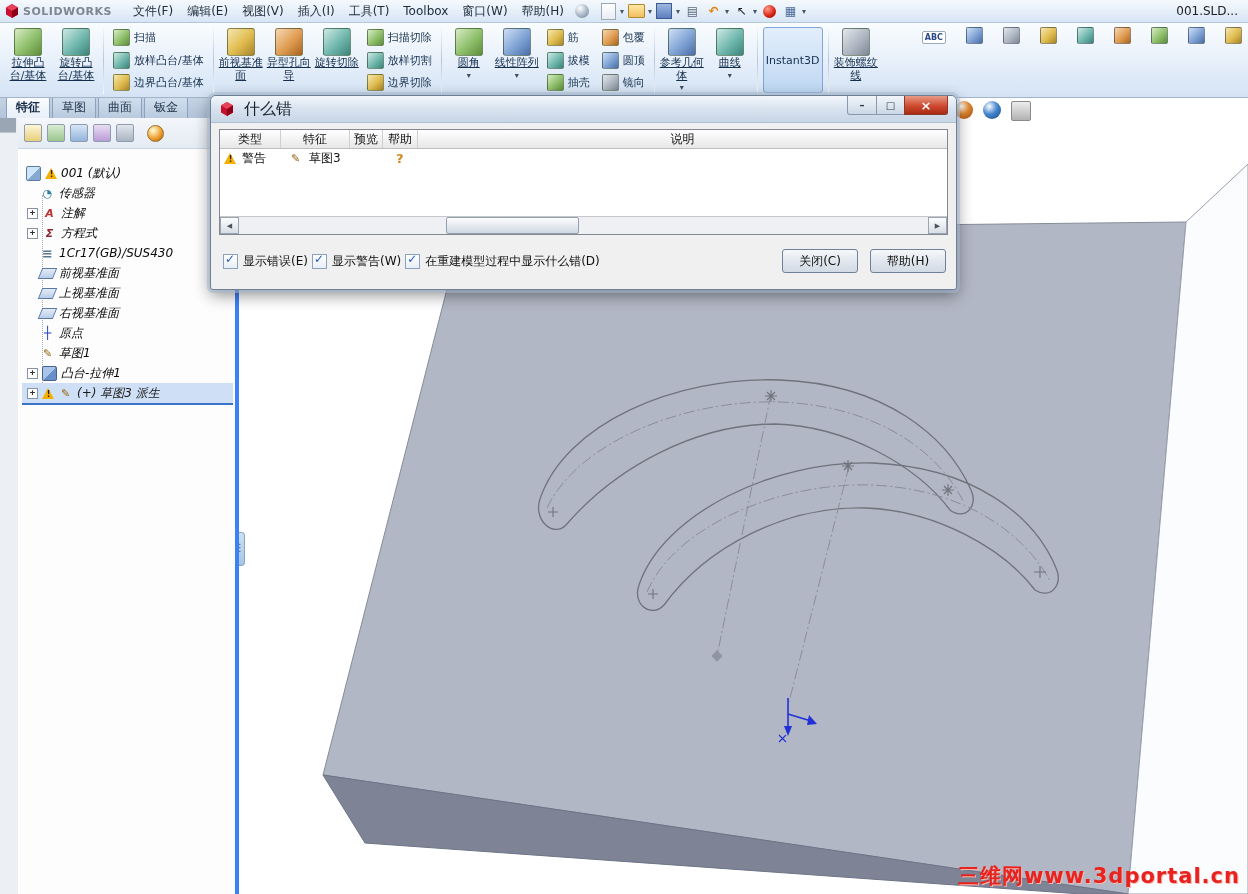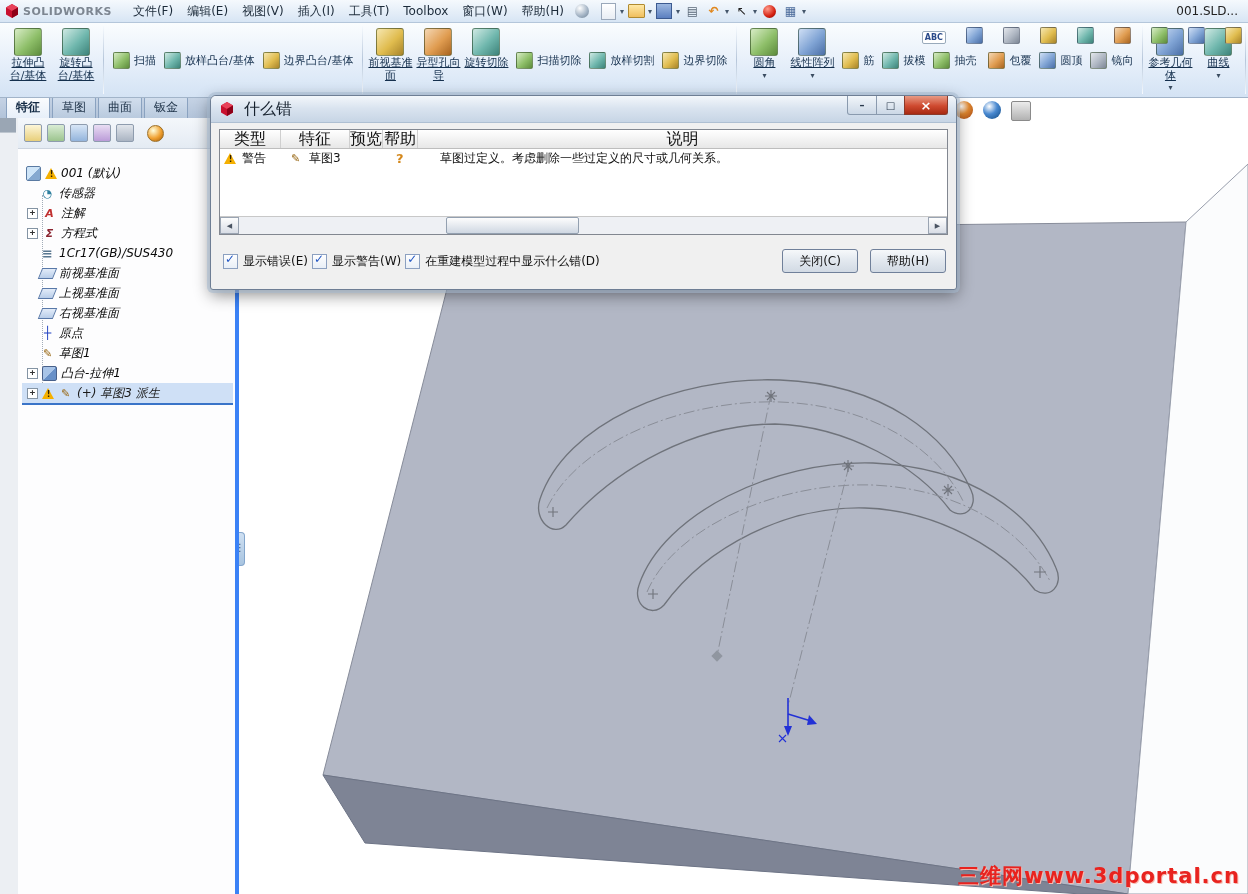--- a/index.html
+++ b/index.html
@@ -24,21 +24,21 @@
   .qboard{color:#4a6a9a;}
   .caret{font-size:8px;color:#44566a;margin:0 1px 0 0;}
   .doc-title{margin-left:auto;color:#222;padding-right:6px;}
 
   
   .ribbon{position:absolute;top:22px;left:0;right:0;height:72px;background:linear-gradient(#fbfdfe,#e6effa 55%,#d4e3f4);border-bottom:1px solid #a2b4c9;display:flex;align-items:stretch;padding:2px 2px 1px 4px;z-index:4;}
   .rsep{width:1px;background:linear-gradient(#f6fafe,#b6c6da,#f6fafe);margin:2px 3px;flex:none;}
   .rbtn-lg{width:46px;flex:none;display:flex;flex-direction:column;align-items:center;padding-top:3px;font-size:11px;line-height:1.15;text-align:center;color:#15304e;border:1px solid transparent;border-radius:3px;}
   .rbtn-lg .lbl{margin-top:1px;text-decoration:underline;}
   .rbtn-lg.caretb::after{content:"▾";font-size:8px;color:#3a4c60;margin-top:1px;}
-  .rcol-sm{display:flex;flex-direction:row;justify-content:space-evenly;flex:none;padding:1px 2px;}
+  .rcol-sm{display:flex;flex-direction:column;justify-content:space-evenly;flex:none;padding:1px 2px;}
   .rbtn-sm{display:flex;align-items:center;gap:4px;font-size:11px;color:#15304e;padding:1px 3px;border:1px solid transparent;border-radius:2px;white-space:nowrap;}
   .instant{width:58px;justify-content:center;background:linear-gradient(#e3eefb,#bed7f2);border:1px solid #7fa6d6;border-radius:3px;display:flex;align-items:center;font-size:11px;color:#15304e;margin:3px 2px;flex:none;}
   .ic{width:26px;height:26px;flex:none;border-radius:3px;border:1px solid rgba(70,90,60,.55);}
   .ics{width:15px;height:15px;flex:none;border-radius:2px;border:1px solid rgba(70,90,60,.55);}
   .ig1{background:linear-gradient(135deg,#d8ecc6,#8ebf69 55%,#5d8c3c);}
   .ig2{background:linear-gradient(135deg,#cfe9e3,#6fb7ad 55%,#3d837a);}
   .ig3{background:linear-gradient(135deg,#f6e7b0,#e0bc4e 55%,#a8842a);}
   .ig4{background:linear-gradient(135deg,#cfdff5,#7fa3d4 55%,#4a6ea6);}
   .ig5{background:linear-gradient(135deg,#e4e7ec,#aeb6c2 55%,#7d8796);}
   .ig6{background:linear-gradient(135deg,#f4d7b4,#e09c50 55%,#a86420);}
@@ -110,21 +110,21 @@
   .winbtns{margin-left:auto;display:flex;margin-top:-7px;}
   .wb{height:18px;border:1px solid #8a9aae;border-top:none;background:linear-gradient(#f2f6fa,#ccd8e6);display:inline-flex;align-items:center;justify-content:center;font-size:10px;color:#2a3a4c;}
   .wb-min{width:28px;border-radius:0 0 0 3px;}
   .wb-min::after{content:"–";font-weight:bold;}
   .wb-max{width:27px;border-left:none;border-right:none;}
   .wb-max::after{content:"□";}
   .wb-close{width:42px;background:linear-gradient(#e89a84,#cf4a30 55%,#a82a12);color:#fff;border-color:#8a3a2a;border-radius:0 0 3px 0;}
   .wb-close::after{content:"×";font-size:13px;font-weight:bold;}
   .dtable{margin:6px 8px 0;height:104px;border:1px solid #828790;background:#fff;position:relative;overflow:hidden;}
   .dhead{display:flex;height:18px;background:linear-gradient(#ffffff,#e7e7e7);border-bottom:1px solid #bdbdbd;}
-  .dhc{display:flex;align-items:center;justify-content:center;font-size:16px;color:#111;border-right:1px solid #cfcfcf;flex:none;}
+  .dhc{display:flex;align-items:center;justify-content:center;font-size:12px;color:#111;border-right:1px solid #cfcfcf;flex:none;}
   .c-type{width:60px;}.c-feat{width:68px;}.c-prev{width:32px;}.c-help{width:34px;}
   .c-desc{flex:1;border-right:none;}
   .drow{display:flex;height:19px;align-items:center;}
   .dc{display:flex;align-items:center;flex:none;padding-left:4px;font-size:12px;gap:2px;}
   .dc.c-desc{padding-left:10px;}
   .qmark{color:#d4881c;font-weight:bold;font-size:13px;}
   .hscroll{position:absolute;left:0;right:0;bottom:0;height:17px;background:#eef0f4;border-top:1px solid #c8c8c8;display:flex;align-items:stretch;}
   .sarrow{width:17px;background:linear-gradient(#fdfdfd,#d8dde6);border:1px solid #9aa4b2;display:flex;align-items:center;justify-content:center;font-size:7px;color:#4a5462;flex:none;}
   .strack{flex:1;position:relative;}
   .sthumb{position:absolute;left:30%;width:19%;top:0;bottom:0;background:linear-gradient(#fdfdfd,#cfd7e2);border:1px solid #93a0b0;border-radius:2px;}
@@ -466,21 +466,20 @@
             <span>警告</span>
           </span>
         <span class="dc c-feat">
             <span class="ti ti-sk">✎</span>
             <span>草图3</span>
           </span>
         <span class="dc c-prev"></span>
         <span class="dc c-help">
             <span class="qmark">?</span>
           </span>
-        <span class="dc c-desc">草图过定义。考虑删除一些过定义的尺寸或几何关系。</span>
       </div>
       <div class="hscroll">
         <span class="sarrow">◀</span>
         <span class="strack">
             <span class="sthumb"></span>
           </span>
         <span class="sarrow">▶</span>
       </div>
     </div>
     <div class="dbottom">

